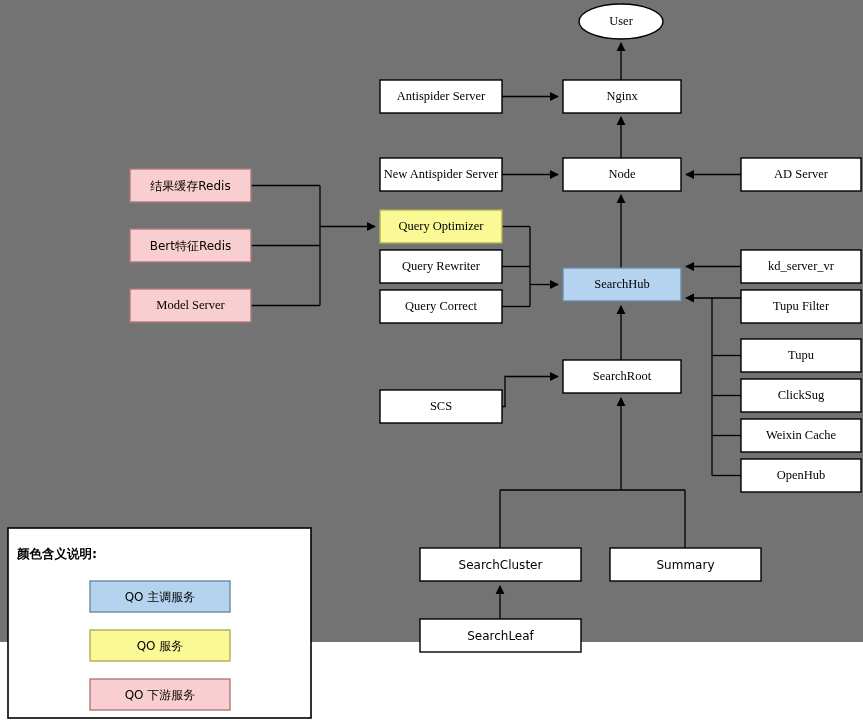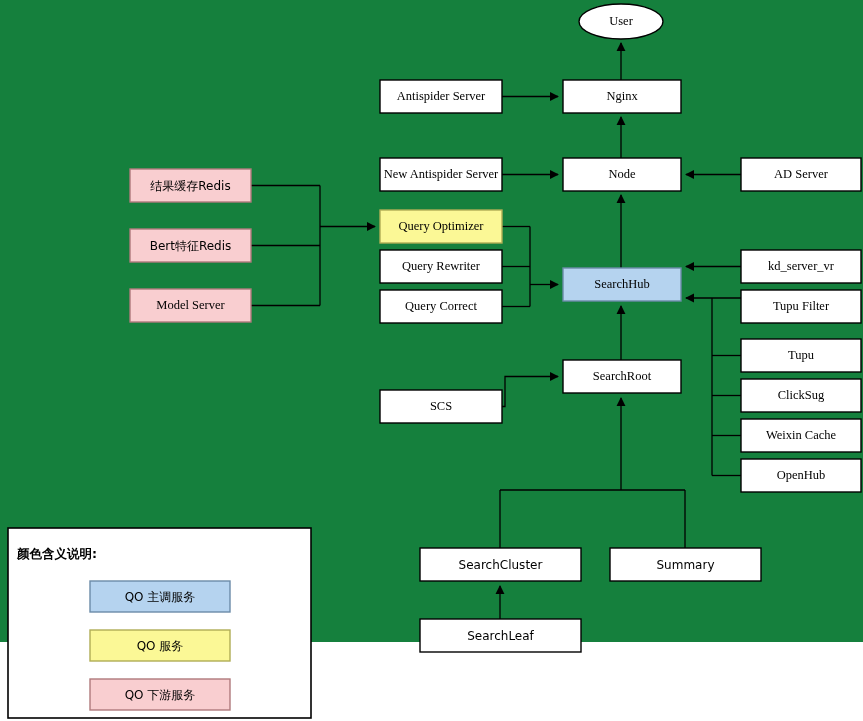--- a/index.html
+++ b/index.html
@@ -10,21 +10,21 @@
   body {
     width: 863px;
     height: 721px;
     font-family: "Liberation Serif", "DejaVu Serif", serif;
     overflow: hidden;
   }
   #canvas {
     position: relative;
     width: 863px;
     height: 642px;
-    background: #15803d;
+    background: #737373;
   }
   svg.diagram {
     position: absolute;
     top: 0;
     left: 0;
     width: 863px;
     height: 721px;
   }
   .node-rect {
     fill: #ffffff;

